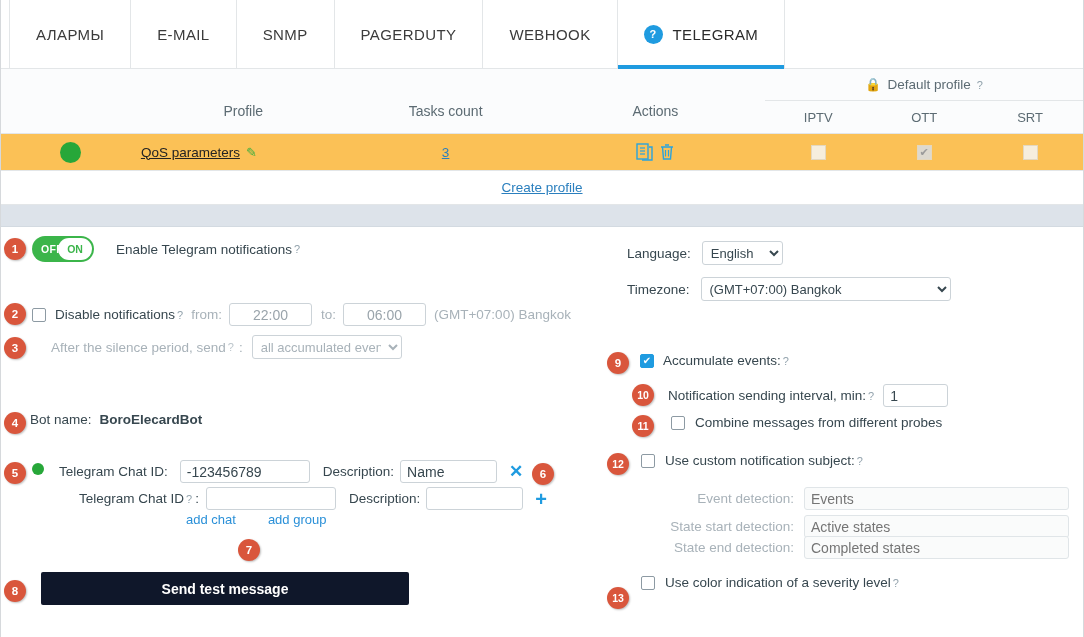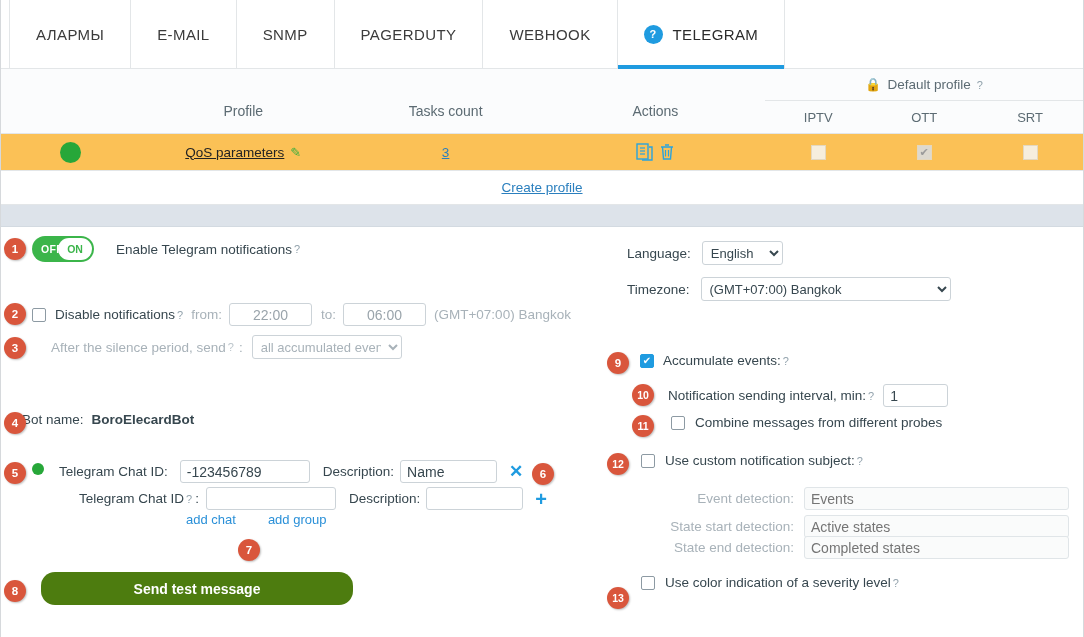--- a/index.html
+++ b/index.html
@@ -65,21 +65,21 @@
   .sup { color:#8fa0ab; font-size:11px; vertical-align:super; }
 
   .trow {
     display:flex; align-items:center; height:38px;
     background:#fbc156;
     border-top:1px solid #e3e6e8; border-bottom:1px solid #e3e6e8;
   }
   .td { text-align:center; }
   .td-status { width:140px; display:flex; align-items:center; justify-content:center; }
   .dot-green { width:21px;height:21px;border-radius:50%;background:#27a739; display:inline-block;}
-  .td-profile { width:205px; display:flex; align-items:center; justify-content:center; gap:6px; }
+  .td-profile { width:205px; display:flex; align-items:center; gap:6px; }
   .profile-link { color:#232323; text-decoration:underline; font-size:13.5px; cursor:pointer;}
   .pencil { color:#3fae3f; font-size:13px; transform:rotate(0deg); }
   .td-tasks { width:200px; }
   .task-link { color:#2a7fbe; text-decoration:underline; font-size:13.5px; cursor:pointer;}
   .td-actions { width:220px; display:flex; align-items:center; justify-content:center; gap:6px; }
   .ico-btn { cursor:pointer; line-height:0; }
   .td-flags { width:318px; display:flex; align-items:center; }
   .flag-cell { flex:1; display:flex; align-items:center; justify-content:center; }
   .cbox-tan {
     width:15px;height:15px;background:#f6eedd;border:1px solid #e4d8bf;
@@ -144,23 +144,23 @@
     font-family:"Liberation Sans", sans-serif; font-size:13px; color:#37474f;
     height:24px; padding:1px 4px; cursor:pointer;
   }
   .sel.dim { color:#a8b2b9; }
 
   .lnk { color:#2a90d8; font-size:13px; text-decoration:none; cursor:pointer;}
   .xbtn { color:#1f9be0; font-size:17px; font-weight:bold; cursor:pointer; line-height:1;}
   .plusbtn { color:#1f9be0; font-size:20px; font-weight:bold; cursor:pointer; line-height:1;}
 
   .greenbtn {
-    background:#4d7c0f; color:#fff; border:none; border-radius:14px;
+    background:#0f172a; color:#fff; border:none; border-radius:2px;
     font-family:"Liberation Sans", sans-serif; font-size:14px; font-weight:bold;
-    height:33px; width:312px; cursor:pointer;
+    height:33px; width:368px; cursor:pointer;
   }
 
   .row { position:absolute; display:flex; align-items:center; }
 </style>
 </head>
 <body>
 
 <div class="page">
 
   <div class="tabbar">
@@ -285,21 +285,21 @@
       <div class="row" style="left:50px; top:108px;">
         <span class="lbl-dim">After the silence period, send</span>
         <span class="q-dim">?</span>
         <span class="lbl-dim" style="margin-left:5px;">:</span>
         <select class="sel dim" style="margin-left:9px; width:150px;">
           <option>all accumulated events</option>
         </select>
       </div>
 
       <div class="badge" style="left:3px; top:185px;">4</div>
-      <div class="row" style="left:21px; top:185px;justify-content:flex-end;">
+      <div class="row" style="left:29px; top:185px;justify-content:flex-end;">
         <span class="lbl">Bot name:</span>
         <span class="lbl" style="margin-left:8px; font-weight:bold;">BoroElecardBot</span>
       </div>
 
       <div class="badge" style="left:3px; top:235px;">5</div>
       <div class="row" style="left:31px; top:236px;">
         <span style="width:12px;height:12px;border-radius:50%;background:#27a739;display:inline-block;"></span>
       </div>
       <div class="row" style="left:58px; top:233px;">
         <span class="lbl">Telegram Chat ID:</span>

